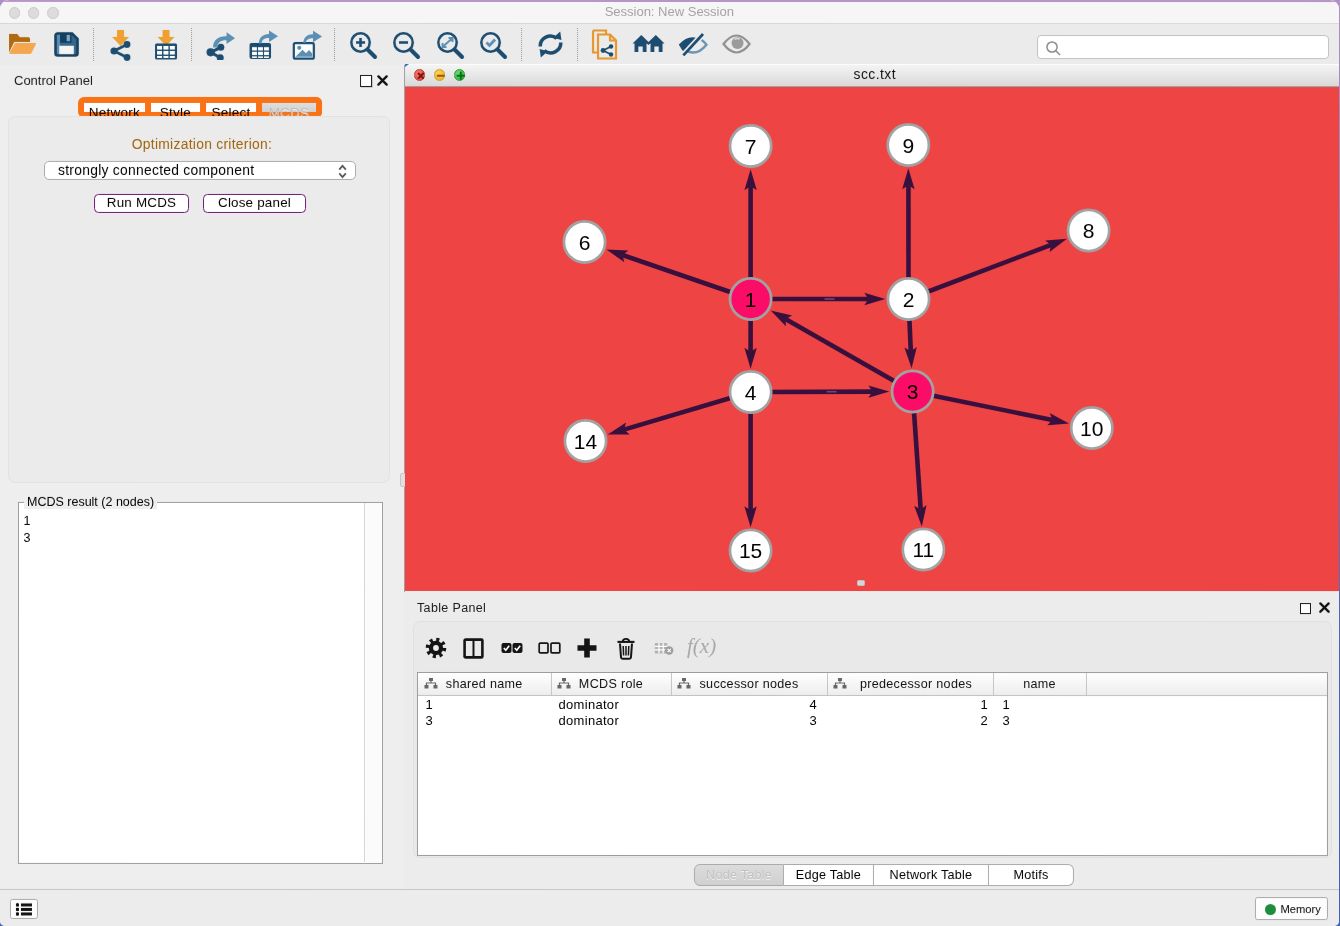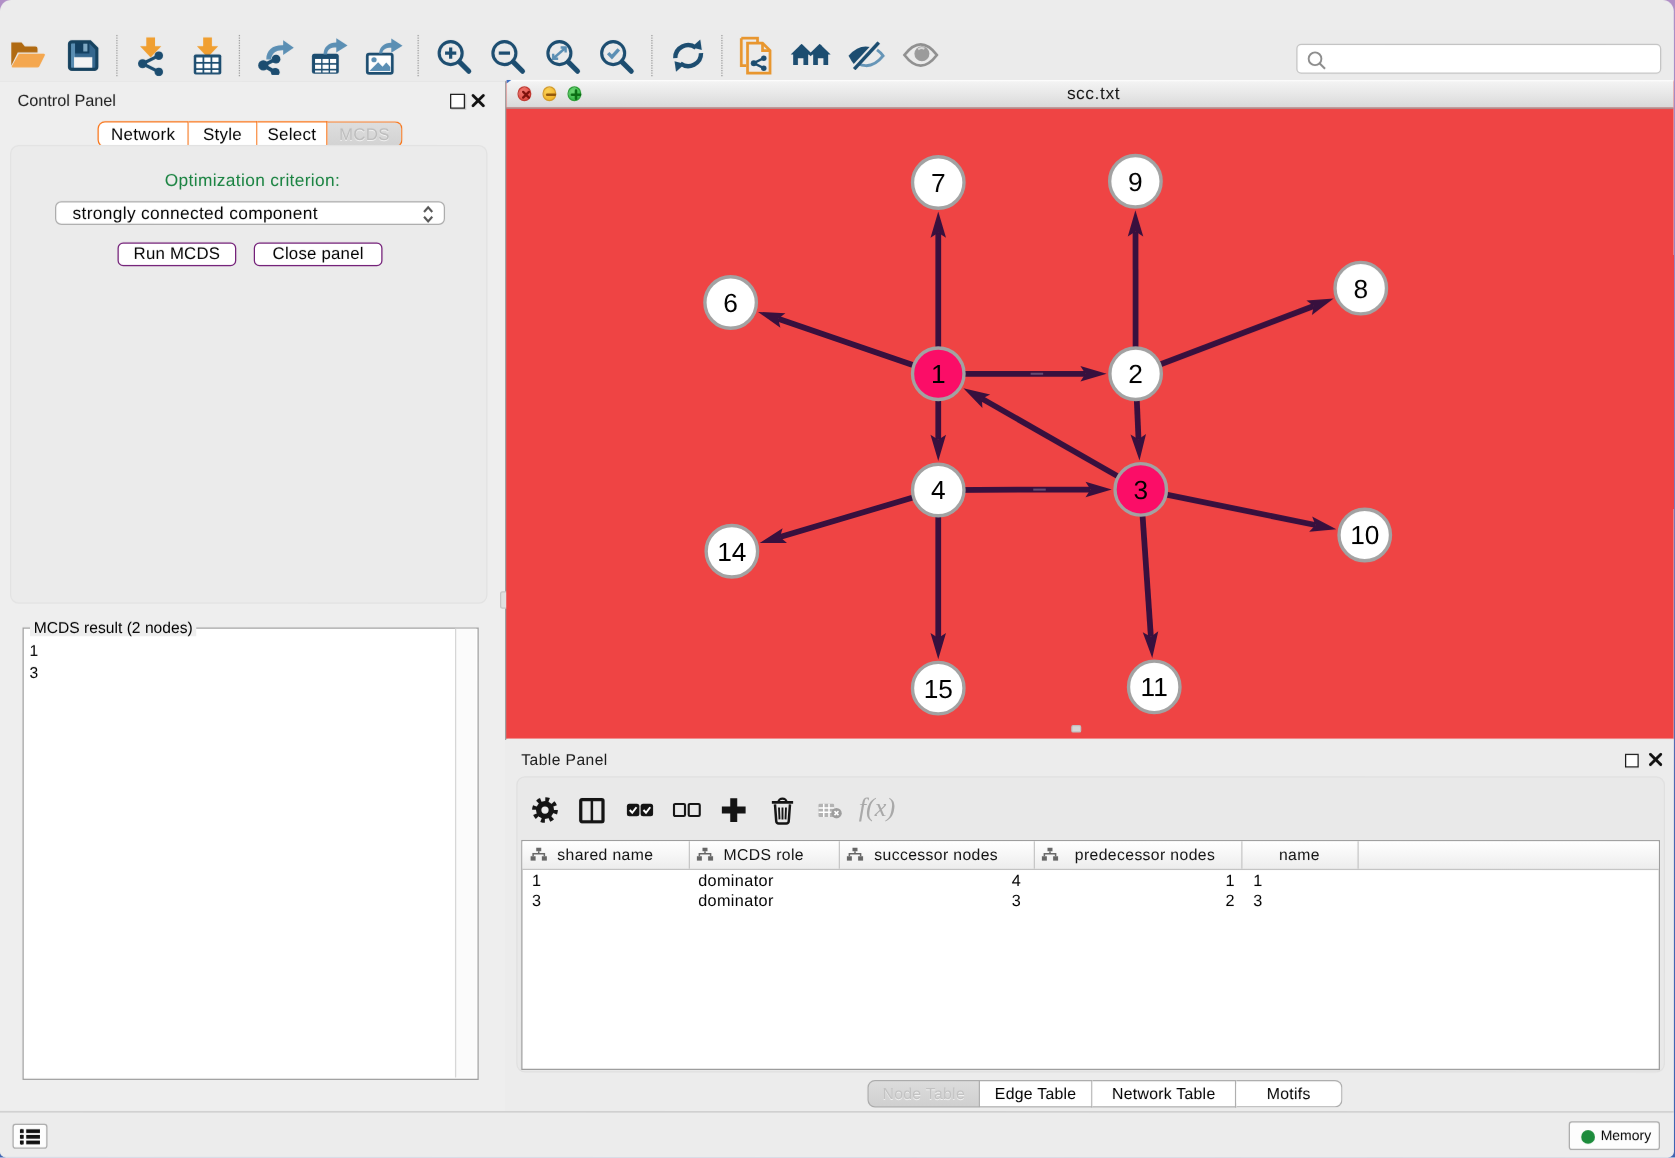--- a/index.html
+++ b/index.html
@@ -20,40 +20,46 @@
 #toolbar{left:0;top:23.5px;width:100%;height:41.5px;background:#ebebeb;border-bottom:1px solid #c4c4c4;}
 .tsep{position:absolute;top:4px;height:33px;width:0;border-left:1.6px dotted #9a9a9a;}
 .ticon{position:absolute;top:0;}
 #searchbox{position:absolute;left:1037px;top:11px;width:290px;height:22px;background:#fff;
   border:1px solid #c2c2c2;border-radius:4px;}
 
 #cp{left:0;top:65px;width:404px;height:824px;background:#eeeeee;}
 #cp-title{position:absolute;left:14px;top:8px;font-size:13px;color:#1a1a1a;}
 .winbtn{position:absolute;top:9px;font-size:12px;color:#111;}
 .tab{position:absolute;top:32px;height:20.5px;box-sizing:border-box;background:#fff;
-  border:1px solid #f97316;font-size:13.5px;letter-spacing:0.25px;color:#000;text-align:center;line-height:19px;}
+  border:6px solid #f97316;font-size:13.5px;letter-spacing:0.25px;color:#000;text-align:center;line-height:19px;}
 #tabpanel{position:absolute;left:8px;top:51px;width:382px;height:367px;background:#ebebeb;
   border-radius:7px;border:1px solid #e2e2e2;box-sizing:border-box;}
-#opt-label{position:absolute;left:0;top:72px;width:404px;text-align:center;font-size:13.8px;letter-spacing:0.3px;color:#15803d;}
+#opt-label{position:absolute;left:0;top:72px;width:404px;text-align:center;font-size:13.8px;letter-spacing:0.3px;color:#a16207;}
 #opt-select{position:absolute;left:44px;top:96px;width:312px;height:18.5px;background:#fff;
   border:1px solid #ababab;border-radius:5px;box-sizing:border-box;}
 #opt-select span{position:absolute;left:13px;top:0.5px;font-size:13.8px;letter-spacing:0.3px;color:#000;}
 .btn{position:absolute;top:129px;height:18.5px;background:#fff;border:1px solid #701a75;
   border-radius:4.5px;box-sizing:border-box;font-size:13.4px;letter-spacing:0.2px;text-align:center;line-height:16.5px;color:#000;}
 
 #res-box{position:absolute;left:17.5px;top:429.5px;width:365px;height:370px;}
 #res-border{position:absolute;left:0;top:7px;width:100%;height:362px;border:1px solid #9e9e9e;background:#fff;box-sizing:border-box;}
 #res-label{position:absolute;left:6.5px;top:0;background:#eeeeee;padding:0 3px;font-size:12.5px;color:#000;}
 #res-scroll{position:absolute;right:2px;top:8.5px;width:16px;height:359px;background:#fbfbfb;border-left:1px solid #d6d6d6;}
 #res-text{position:absolute;left:6px;top:18.5px;font-size:12.5px;line-height:16.5px;color:#000;white-space:pre;}
 
 #vsplit{left:404px;top:65px;width:1.6px;height:527px;background:#9f9f9f;}
 #vsplit-handle{left:399.5px;top:473px;width:10px;height:12px;background:#e0e0e0;border:1px solid #c6c6c6;border-radius:2px;}
 </style></head><body>
 <div id="win">
+<div id="titlebar" class="abs">
+  <div class="tdot" style="left:8.5px;"></div>
+  <div class="tdot" style="left:27.5px;"></div>
+  <div class="tdot" style="left:47px;"></div>
+  <div id="title-text">Session: New Session</div>
+</div>
 <div id="toolbar" class="abs">
   <svg class="ticon" style="left:7px;top:6px" width="30" height="28" viewBox="0 0 30 28">
     <path d="M2 4 h8.2 l2.6 3.2 h8.4 a1.8 1.8 0 0 1 1.8 1.8 V12 H7.2 L2 22.5 Z" fill="#b06a12"></path>
     <path d="M8.1 13 H28 a0.9 0.9 0 0 1 0.8 1.3 L24.5 23 a1.8 1.8 0 0 1 -1.6 1 H3.3 a0.9 0.9 0 0 1 -0.8 -1.3 Z" fill="#f4a74f"></path>
   </svg>
   <svg class="ticon" style="left:54px;top:8px" width="25" height="25" viewBox="0 0 25 25">
     <path d="M1.5 3.5 a2 2 0 0 1 2 -2 H18 L23.5 7 V21.5 a2 2 0 0 1 -2 2 H3.5 a2 2 0 0 1 -2 -2 Z" fill="#35678e"></path>
     <path d="M1.5 3.5 a2 2 0 0 1 2 -2 H6 V23.5 H3.5 a2 2 0 0 1 -2 -2 Z" fill="#598db2"></path>
     <rect x="6" y="1.5" width="11.5" height="9.3" fill="#133f60"></rect>
     <rect x="12.6" y="2.8" width="3.3" height="6.4" fill="#7fa9c4"></rect>

